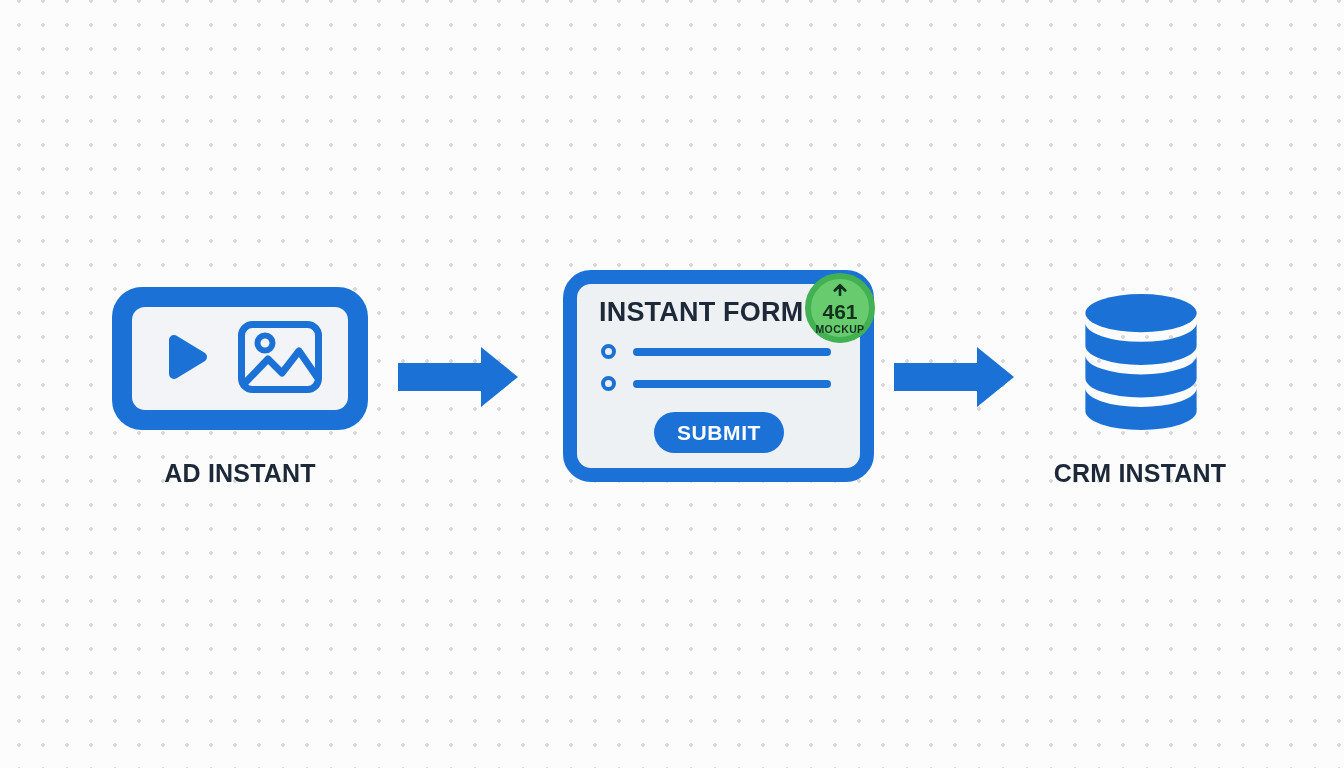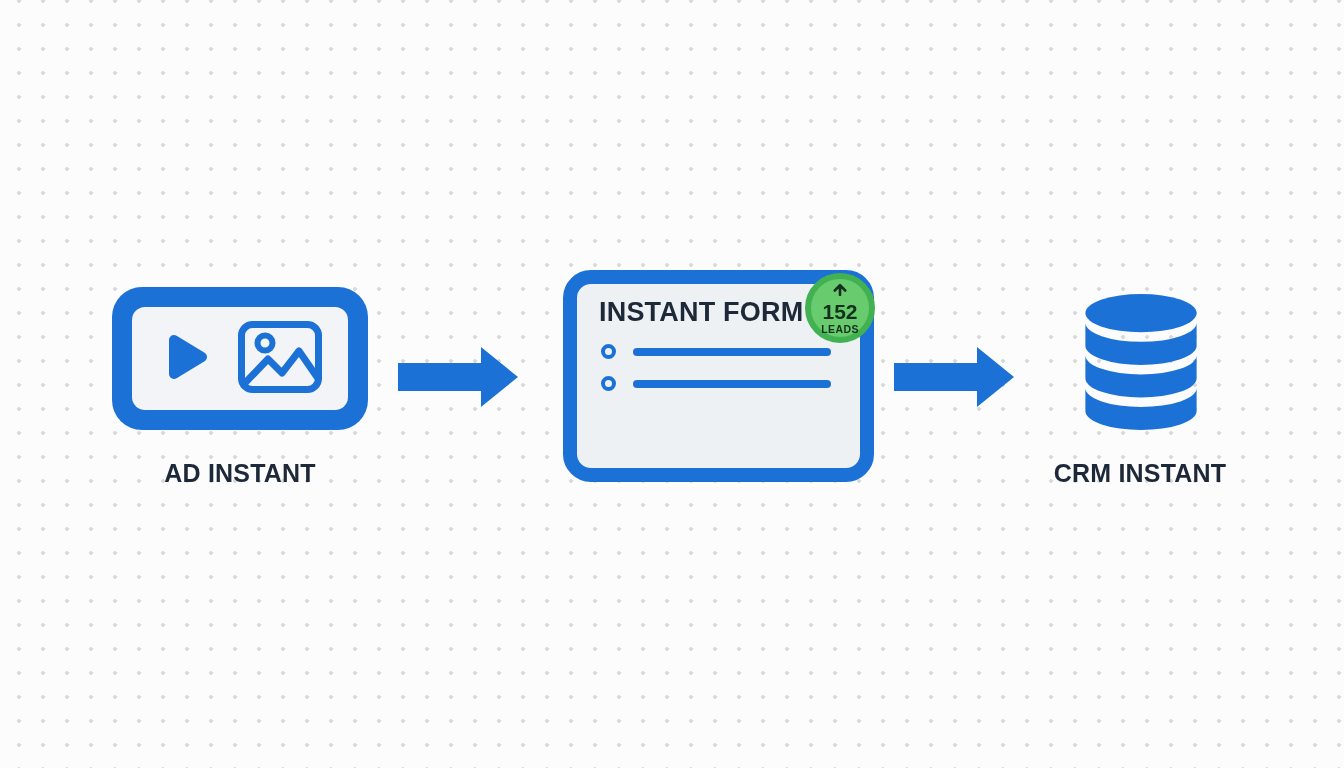--- a/index.html
+++ b/index.html
@@ -124,30 +124,31 @@
   <div class="form-card">
     <div class="form-title">INSTANT FORM</div>
     <div class="form-row form-row-1">
       <span class="row-bullet"></span>
       <span class="row-line"></span>
     </div>
     <div class="form-row form-row-2">
       <span class="row-bullet"></span>
       <span class="row-line"></span>
     </div>
+    <div class="submit-btn">SUBMIT</div>
   </div>
 
   <div class="leads-badge">
     <span>
       <svg width="16" height="13" viewBox="0 0 16 13">
         <path d="M8 12 V3.5 M2.8 7.5 L8 2.2 L13.2 7.5" fill="none" stroke="#14301f" stroke-width="2.6" stroke-linecap="round" stroke-linejoin="round"></path>
       </svg>
     </span>
-    <span class="leads-count">152</span>
-    <span class="leads-unit">LEADS</span>
+    <span class="leads-count">461</span>
+    <span class="leads-unit">MOCKUP</span>
   </div>
 
   <span class="flow-arrow arrow-2">
     <svg width="122" height="64" viewBox="0 0 122 64">
       <polygon points="0,18 83,18 83,2 120,32 83,62 83,46 0,46" fill="#1c71d6"></polygon>
     </svg>
   </span>
 
   <span class="db-icon">
     <svg width="118" height="140" viewBox="0 0 120 146">

